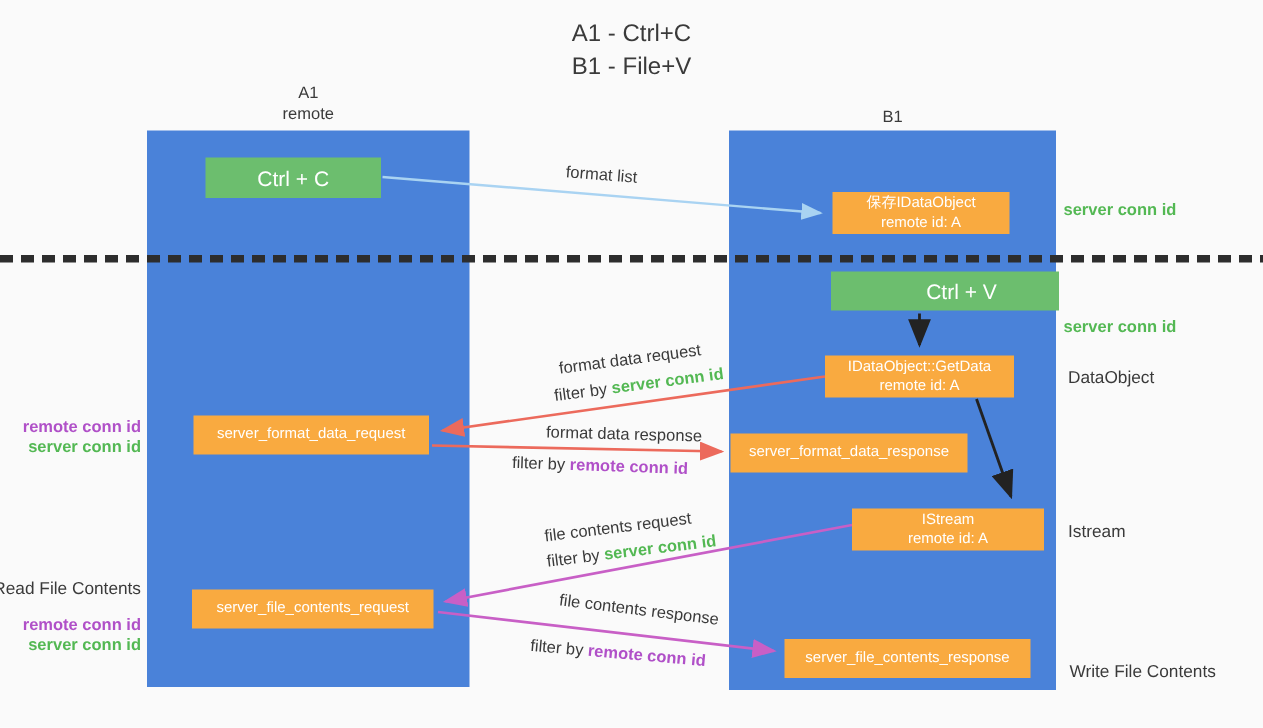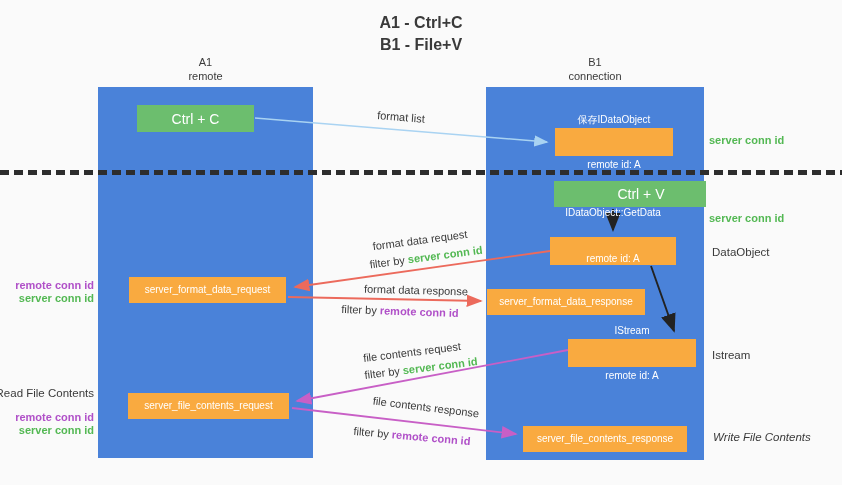--- a/index.html
+++ b/index.html
@@ -5,29 +5,29 @@
   :root{
     --bg:#fafafa; --column-blue:#4a82d9; --green-box:#6cbe6e; --orange-box:#f9aa40;
     --box-text:#ffffff; --text-dark:#3a3a3a; --green-text:#53b853; --purple-text:#b050c8;
     --arrow-lightblue:#a9d3f2; --arrow-red:#ec6a5c; --arrow-magenta:#c85fc6;
     --arrow-black:#222222; --dotted-line:#2d2d2d;
   }
   html,body{margin:0;padding:0;}
   .canvas{position:relative;width:842px;height:485px;background:var(--bg);
     font-family:"Liberation Sans",sans-serif;overflow:hidden;}
   .title{position:absolute;top:12px;left:0;width:842px;text-align:center;
-    font-size:16px;line-height:1.35;color:var(--text-dark);font-weight:bold;}
+    font-size:16px;line-height:1.35;color:var(--text-dark);}
   .colhead{position:absolute;text-align:center;font-size:11px;line-height:1.25;color:var(--text-dark);}
   .col{position:absolute;background:var(--column-blue);}
   .dotted{position:absolute;left:0;top:170px;width:842px;height:5px;
     background:repeating-linear-gradient(90deg,var(--dotted-line) 0 9px,transparent 9px 14px);}
   .box{position:absolute;display:flex;flex-direction:column;align-items:center;justify-content:center;
     color:var(--box-text);text-align:center;white-space:nowrap;}
   .box.green{background:var(--green-box);font-size:14px;}
-  .box.orange{background:var(--orange-box);font-size:10px;line-height:1.35;gap:32px;}
+  .box.orange{background:var(--orange-box);font-size:10px;line-height:1.35;}
   .svg-overlay{position:absolute;left:0;top:0;pointer-events:none;}
   .s-lb{stroke:var(--arrow-lightblue);stroke-width:1.6;}
   .s-red{stroke:var(--arrow-red);stroke-width:1.8;}
   .s-mag{stroke:var(--arrow-magenta);stroke-width:1.8;}
   .s-blk{stroke:var(--arrow-black);stroke-width:1.9;}
   .f-lb{fill:var(--arrow-lightblue);} .f-red{fill:var(--arrow-red);}
   .f-mag{fill:var(--arrow-magenta);} .f-blk{fill:var(--arrow-black);}
   .albl{position:absolute;font-size:11px;color:var(--text-dark);white-space:nowrap;}
   .green-t{color:var(--green-text);font-weight:bold;}
   .purple-t{color:var(--purple-text);font-weight:bold;}
@@ -42,21 +42,21 @@
 
   <div class="title">
     <div>A1 - Ctrl+C</div>
     <div>B1 - File+V</div>
   </div>
 
   <div class="colhead" style="left:98px;top:56px;width:215px;">
     <div>A1</div>
     <div>remote</div>
   </div>
-  <div class="colhead" style="left:486px;top:56px;width:218px;">
+  <div class="colhead" style="left:486px;top:72px;width:218px;">
     <div>B1</div>
     <div>connection</div>
   </div>
 
   <div class="col" style="left:98px;top:87px;width:215px;height:371px;"></div>
   <div class="col" style="left:486px;top:87px;width:218px;height:373px;"></div>
 
   <div class="dotted"></div>
 
   <svg class="svg-overlay" width="842" height="485" viewBox="0 0 842 485">
@@ -89,21 +89,21 @@
 
   <div class="box orange" style="left:555px;top:128px;width:118px;height:28px;">
     <div>保存IDataObject</div>
     <div>remote id: A</div>
   </div>
 
   <div class="box green" style="left:554px;top:181px;width:130px;height:26px;padding-left:22px;">
     <span>Ctrl + V</span>
   </div>
 
-  <div class="box orange" style="left:550px;top:237px;width:126px;height:28px;justify-content:flex-end;">
+  <div class="box orange" style="left:550px;top:237px;width:126px;height:28px;">
     <div>IDataObject::GetData</div>
     <div>remote id: A</div>
   </div>
 
   <div class="box orange" style="left:487px;top:289px;width:158px;height:26px;">
     <span>server_format_data_response</span>
   </div>
 
   <div class="box orange" style="left:129px;top:277px;width:157px;height:26px;">
     <span>server_format_data_request</span>
@@ -147,15 +147,15 @@
   <div class="side right-align purple-t" style="left:-6px;top:279px;width:100px;">remote conn id</div>
   <div class="side right-align green-t" style="left:-6px;top:292px;width:100px;">server conn id</div>
   <div class="side right-align plain" style="left:-6px;top:387px;width:100px;">Read File Contents</div>
   <div class="side right-align purple-t" style="left:-6px;top:411px;width:100px;">remote conn id</div>
   <div class="side right-align green-t" style="left:-6px;top:424px;width:100px;">server conn id</div>
 
   <div class="side green-t" style="left:709px;top:134px;">server conn id</div>
   <div class="side green-t" style="left:709px;top:212px;">server conn id</div>
   <div class="side plain" style="left:712px;top:246px;">DataObject</div>
   <div class="side plain" style="left:712px;top:349px;">Istream</div>
-  <div class="side plain" style="left:713px;top:431px;font-style:italic;">Write File Contents</div>
+  <div class="side plain" style="left:713px;top:442px;">Write File Contents</div>
 
 </div>
 
 </body></html>

